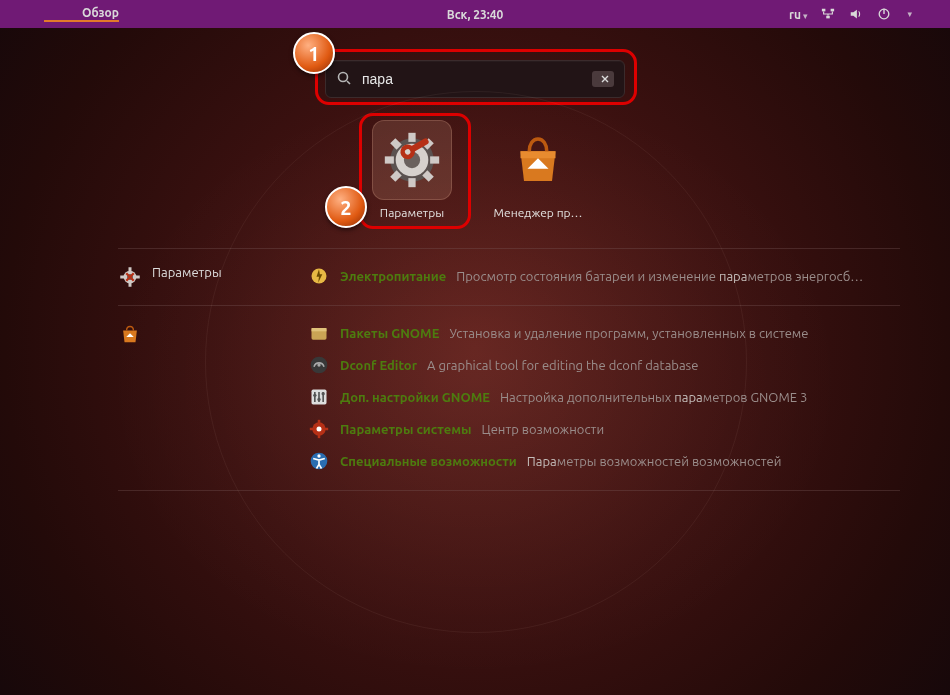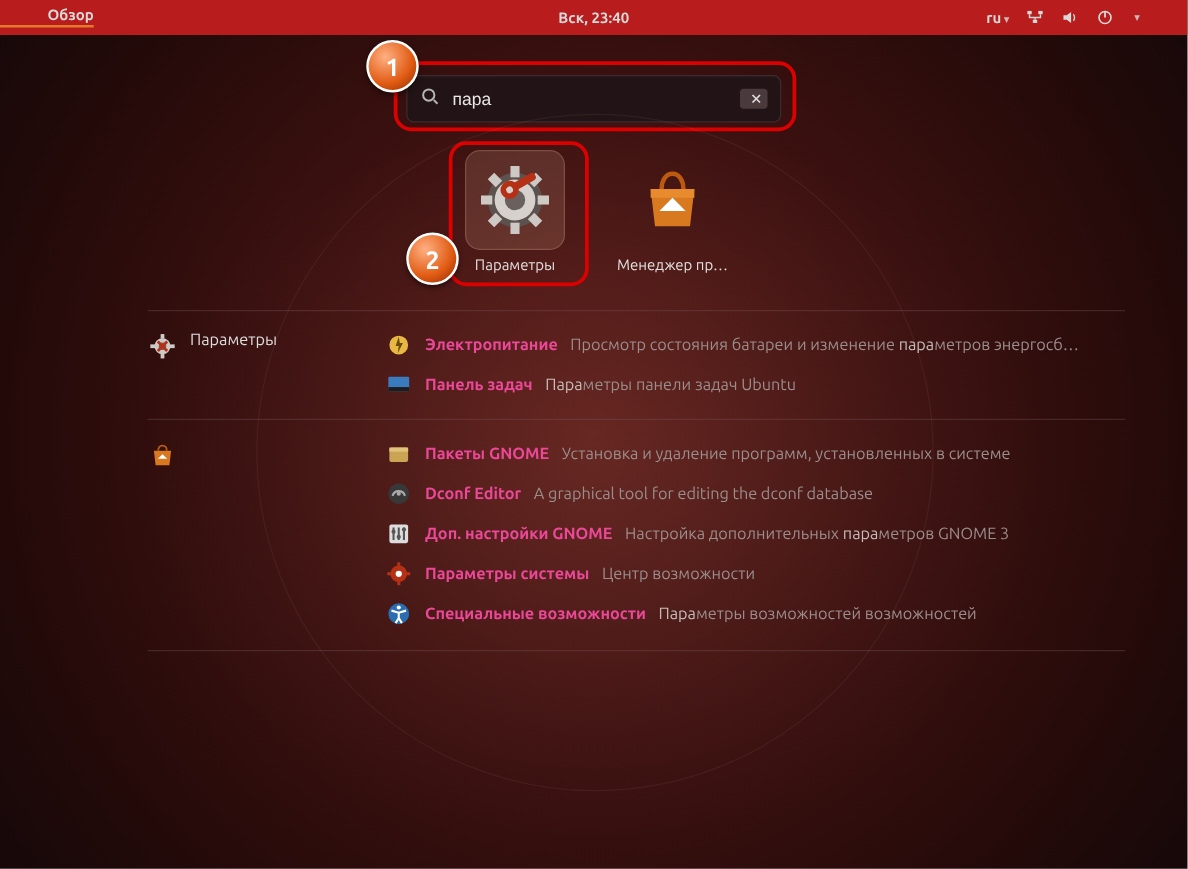--- a/index.html
+++ b/index.html
@@ -21,24 +21,25 @@
     width:540px;height:540px;
     margin-left:-270px; margin-top:-270px;
     border:1px solid rgba(255,220,200,0.06);
     border-radius:50%;
     pointer-events:none;
   }
   
   .topbar{
     position:absolute; top:0; left:0; right:0;
     height:28px;
-    background:#b91c1c;
+    background:#701a75;
     display:flex; align-items:center;
     font-size:12px;
     color:#d9d9d9;
+    padding-left:44px;
   }
   .tb-left{padding-left:38px; font-weight:600; border-bottom:2px solid #e27a2a; padding-bottom:1px;}
   .tb-center{position:absolute; left:50%; transform:translateX(-50%); font-weight:600;text-align:right;}
   .tb-right{margin-left:auto; display:flex; gap:14px; align-items:center; padding-right:38px;}
   .iconbtn{display:inline-flex; align-items:center; justify-content:center;}
   .iconbtn svg{width:14px;height:14px;fill:#d9d9d9;}
   .keytxt{font-weight:600;}
   .chev{font-size:9px; margin-left:2px; opacity:.8;}
 
   
@@ -95,21 +96,21 @@
   .results{position:absolute; top:248px; left:118px; right:50px;}
   .group{display:flex; padding:16px 0; border-top:1px solid rgba(120,90,90,0.35);}
   .group:first-child{border-top:1px solid rgba(120,90,90,0.35);}
   .groupheader{width:190px; display:flex; gap:10px; align-items:flex-start;}
   .groupicon{width:24px;height:24px;display:flex;align-items:center;justify-content:center;}
   .grouptitles{font-size:13px; color:#ddd;}
   .groupsub{font-size:11px;color:#a99;}
   .groupitems{flex:1; display:flex; flex-direction:column; gap:10px;}
   .row{display:flex; align-items:center; gap:10px; font-size:13px;}
   .rowicon{width:22px;height:22px;display:flex;align-items:center;justify-content:center;}
-  .rowtitle{font-weight:600; color:#ec4899;}
+  .rowtitle{font-weight:600; color:#4d7c0f;}
   .rowdesc{color:#9a8d8b;}
   .hlt{color:#c4bdba;}
   .results-tail{border-top:1px solid rgba(120,90,90,0.35); margin-top:2px;}
 </style>
 </head>
 <body>
 
 <div class="topbar">
   <span class="tb-left">Обзор</span>
   <span class="tb-center">Вск, 23:40</span>
@@ -228,32 +229,20 @@
            <svg width="20" height="20" viewBox="0 0 24 24">
               <circle cx="12" cy="12" r="9" fill="#e7b844"></circle>
               <path d="M12 4l-3 9h3l-1 7 5-10h-3z" fill="#6b4a00"></path>
             </svg>
         </span>
         <span class="rowtitle">Электропитание</span>
         <span class="rowdesc">
           <span>Просмотр состояния батареи и изменение </span><span class="hlt">пара</span><span>метров энергосб…</span>
         </span>
       </div>
-      <div class="row">
-        <span class="rowicon">
-          <svg width="20" height="20" viewBox="0 0 24 24">
-              <rect x="2" y="4" width="20" height="14" rx="1" fill="#3a7abf"></rect>
-              <rect x="2" y="14" width="20" height="4" fill="#1d1d1d"></rect>
-            </svg>
-        </span>
-        <span class="rowtitle">Панель задач</span>
-        <span class="rowdesc">
-          <span class="hlt">Пара</span><span>метры панели задач Ubuntu</span>
-        </span>
-      </div>
     </div>
   </div>
 
   <div class="group">
     <div class="groupheader">
       <span class="groupicon">
         <svg width="22" height="22" viewBox="0 0 64 64">
             <path d="M12 22h40l-4 34H16z" fill="#d9791f"></path>
             <path d="M32 30l11 11H21z" fill="#fff"></path>
             <path d="M22 22c0-7 4-12 10-12s10 5 10 12" fill="none" stroke="#bc5a10" stroke-width="4"></path>

